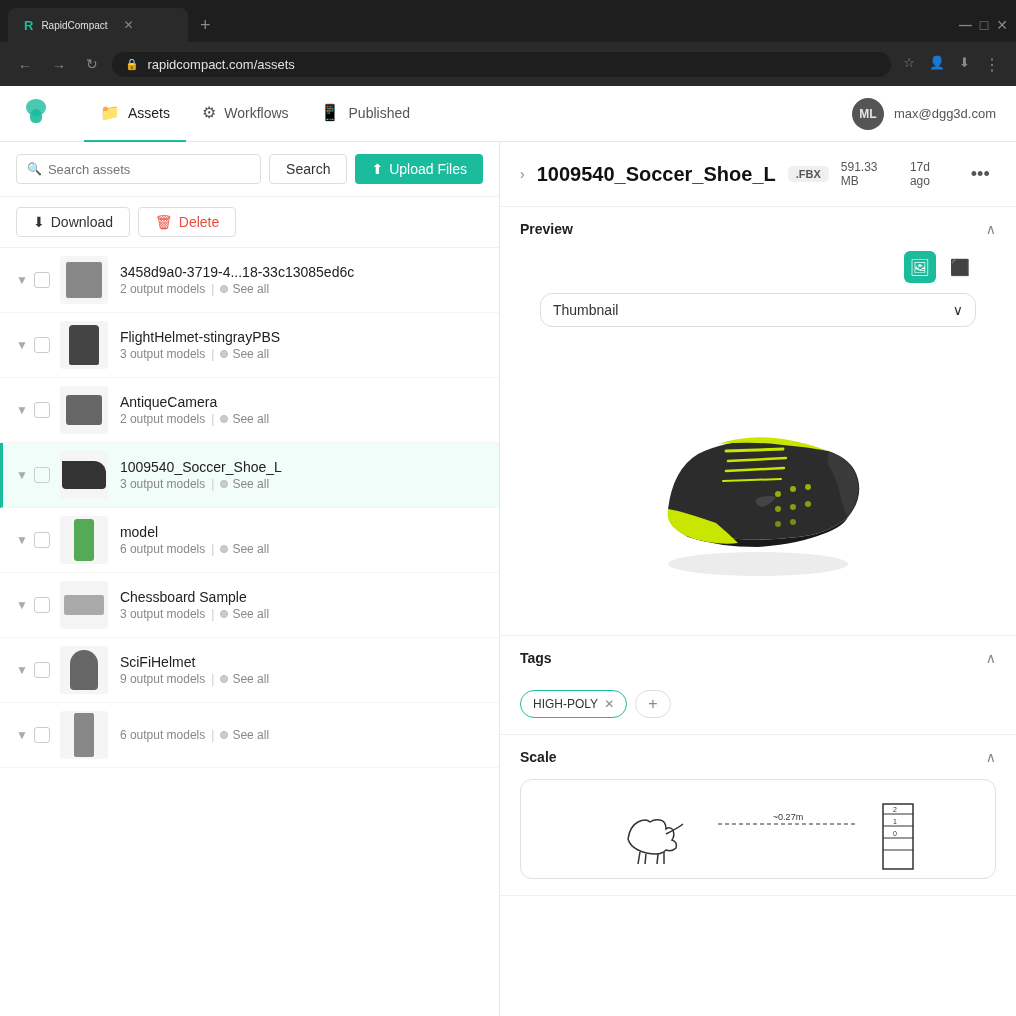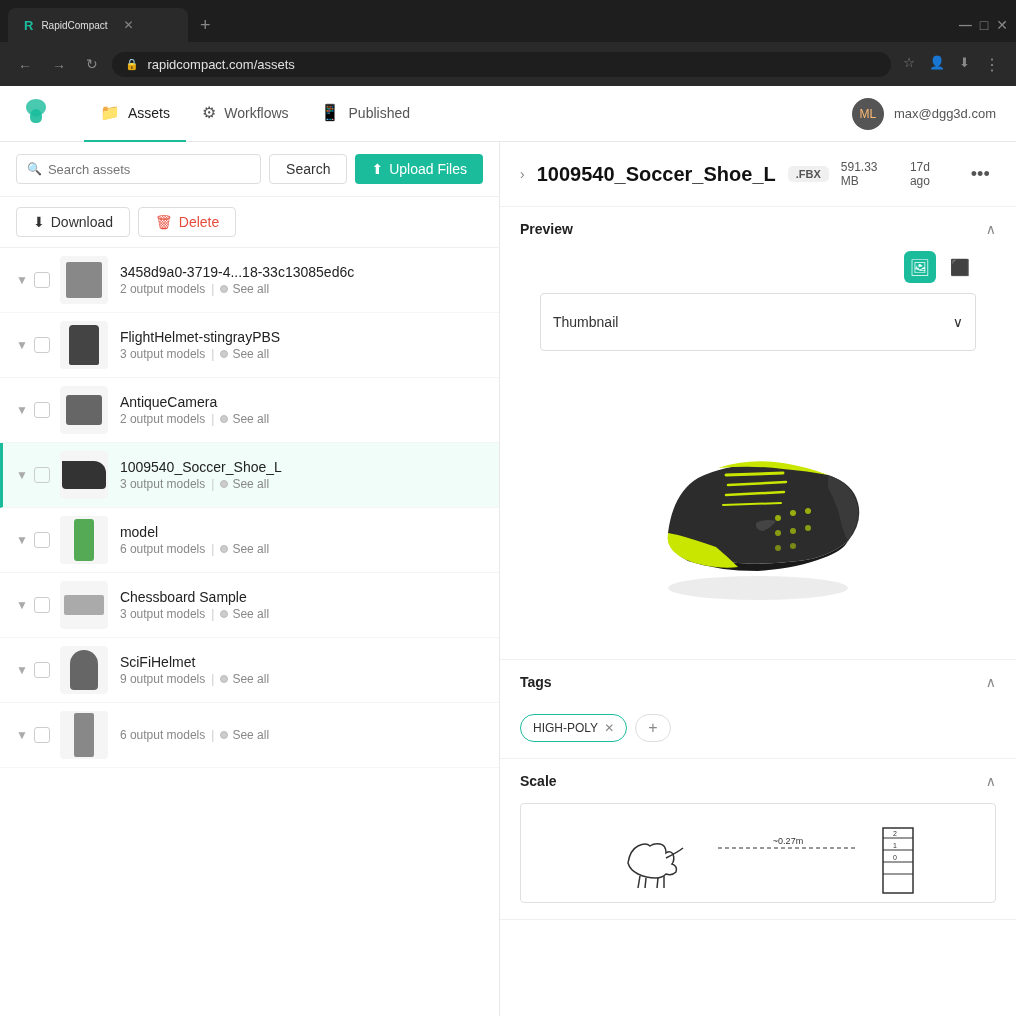--- a/index.html
+++ b/index.html
@@ -25,21 +25,21 @@
     
     .app { display: flex; flex-direction: column; background: #fff; height: calc(1016px - 86px); }
 
     
     .app-header { display: flex; align-items: center; background: #fff; border-bottom: 1px solid #e8e8e8; padding: 0 20px; height: 56px; gap: 0; }
     .app-logo { display: flex; align-items: center; margin-right: 32px; cursor: pointer; }
     .logo-icon { color: #1abc9c; font-size: 24px; font-weight: bold; }
     .nav-item { display: flex; align-items: center; gap: 8px; padding: 0 16px; height: 56px; color: #555; font-size: 14px; cursor: pointer; border-bottom: 2px solid transparent; }
     .nav-item.active { color: #222; border-bottom: 2px solid #1abc9c; }
     .header-right { margin-left: auto; display: flex; align-items: center; gap: 10px; }
-    .avatar { width: 32px; height: 32px; border-radius: 50%; background: #555; color: #fdba74; display: flex; align-items: center; justify-content: center; font-size: 12px; font-weight: normal; }
+    .avatar { width: 32px; height: 32px; border-radius: 50%; background: #555; color: #e5e5e5; display: flex; align-items: center; justify-content: center; font-size: 12px; font-weight: bold; }
     .user-email { color: #555; font-size: 13px; }
 
     
     .main-content { display: flex; flex: 1; overflow: hidden; }
 
     
     .left-panel { width: 500px; border-right: 1px solid #e8e8e8; display: flex; flex-direction: column; overflow: hidden; }
     .left-toolbar { padding: 12px 16px; display: flex; gap: 8px; border-bottom: 1px solid #f0f0f0; }
     .search-input-wrapper { flex: 1; display: flex; align-items: center; border: 1px solid #ddd; border-radius: 4px; padding: 6px 10px; gap: 6px; background: #fff; }
     .search-icon-sm { color: #aaa; font-size: 12px; }
@@ -78,30 +78,30 @@
 
     .section { padding: 0 20px; border-bottom: 1px solid #f0f0f0; }
     .section-header { display: flex; align-items: center; justify-content: space-between; padding: 14px 0; cursor: pointer; }
     .section-title { font-size: 14px; font-weight: 600; color: #222; }
     .section-collapse { color: #888; font-size: 14px; }
 
     .preview-section { padding: 0 20px 16px; }
     .preview-controls { display: flex; justify-content: flex-end; gap: 8px; margin-bottom: 10px; }
     .preview-btn { width: 32px; height: 32px; border-radius: 6px; border: none; background: transparent; cursor: pointer; display: flex; align-items: center; justify-content: center; color: #555; font-size: 16px; }
     .preview-btn.active { background: #1abc9c; color: #fff; }
-    .preview-dropdown { width: 100%; border: 1px solid #ddd; border-radius: 4px; padding: 20px 12px; font-size: 14px; color: #333; background: #fff; cursor: pointer; display: flex; align-items: flex-start; justify-content: space-between; margin-bottom: 12px; }
+    .preview-dropdown { width: 100%; border: 1px solid #ddd; border-radius: 12px; padding: 8px 12px; font-size: 14px; color: #333; background: #fff; cursor: pointer; display: flex; align-items: flex-start; justify-content: space-between; margin-bottom: 12px; }
     .preview-image { width: 100%; height: 280px; display: flex; align-items: center; justify-content: center; background: #fff; }
 
     .tags-content { padding: 10px 0 16px; display: flex; gap: 8px; flex-wrap: wrap; }
     .tag { display: flex; align-items: center; gap: 6px; border: 1px solid #1abc9c; border-radius: 20px; padding: 4px 12px; font-size: 12px; color: #333; }
     .tag-remove { color: #888; cursor: pointer; font-size: 12px; }
     .tag-add { border: 1px solid #ddd; border-radius: 20px; padding: 4px 12px; font-size: 16px; color: #888; cursor: pointer; background: #fff; }
 
     .scale-preview { padding: 0 0 16px; }
-    .scale-image { width: 100%; height: 100px; background: #fff; border: 1px solid #e0e0e0; border-radius: 4px; display: flex; align-items: center; justify-content: center; overflow: hidden; }
+    .scale-image { width: 100%; height: 100px; background: #fff; border: 1px solid #e0e0e0; border-radius: 12px; display: flex; align-items: center; justify-content: center; overflow: hidden; }
 
     
     .thumb-gray { width: 36px; height: 36px; background: #888; border-radius: 2px; }
     .thumb-helmet { width: 30px; height: 40px; background: #444; border-radius: 4px 4px 2px 2px; }
     .thumb-camera { width: 36px; height: 30px; background: #666; border-radius: 3px; }
     .thumb-shoe { width: 44px; height: 28px; background: #333; border-radius: 0 12px 4px 4px; }
     .thumb-bottle { width: 20px; height: 42px; background: #5a5; border-radius: 3px; }
     .thumb-chess { width: 40px; height: 20px; background: #aaa; border-radius: 2px; }
     .thumb-scifi { width: 28px; height: 40px; background: #666; border-radius: 14px 14px 4px 4px; }
     .thumb-person { width: 20px; height: 44px; background: #888; border-radius: 2px; }

